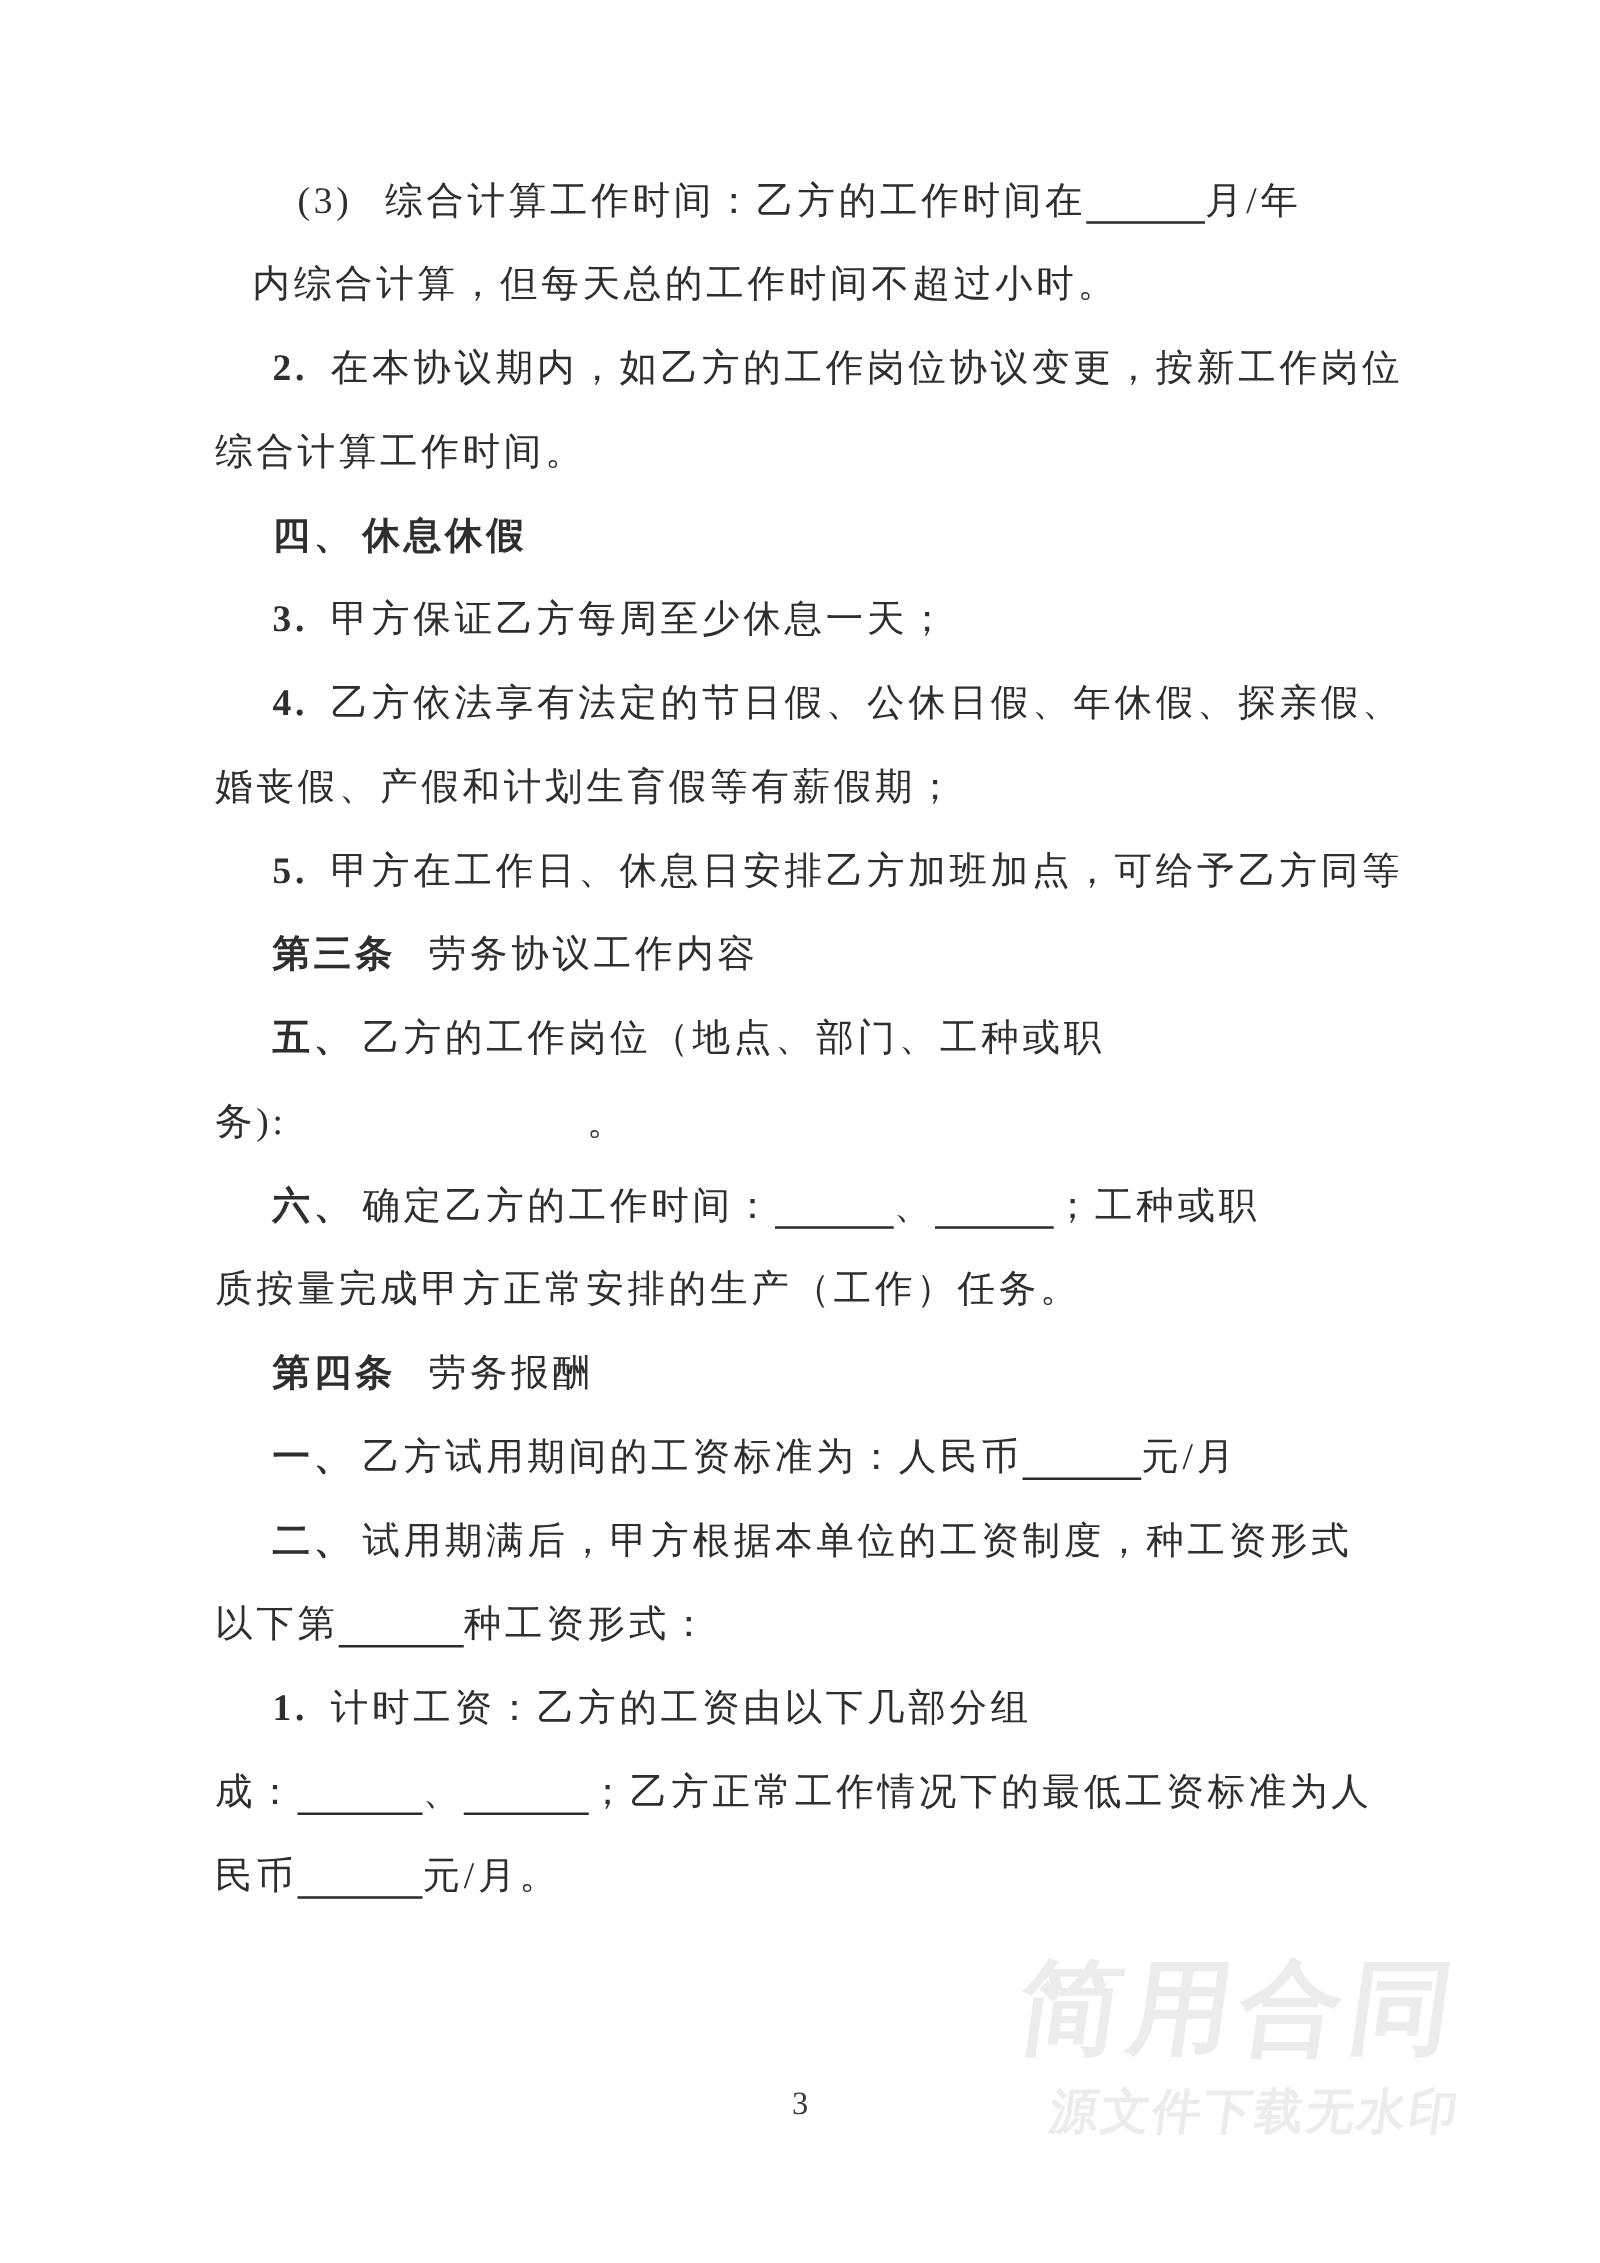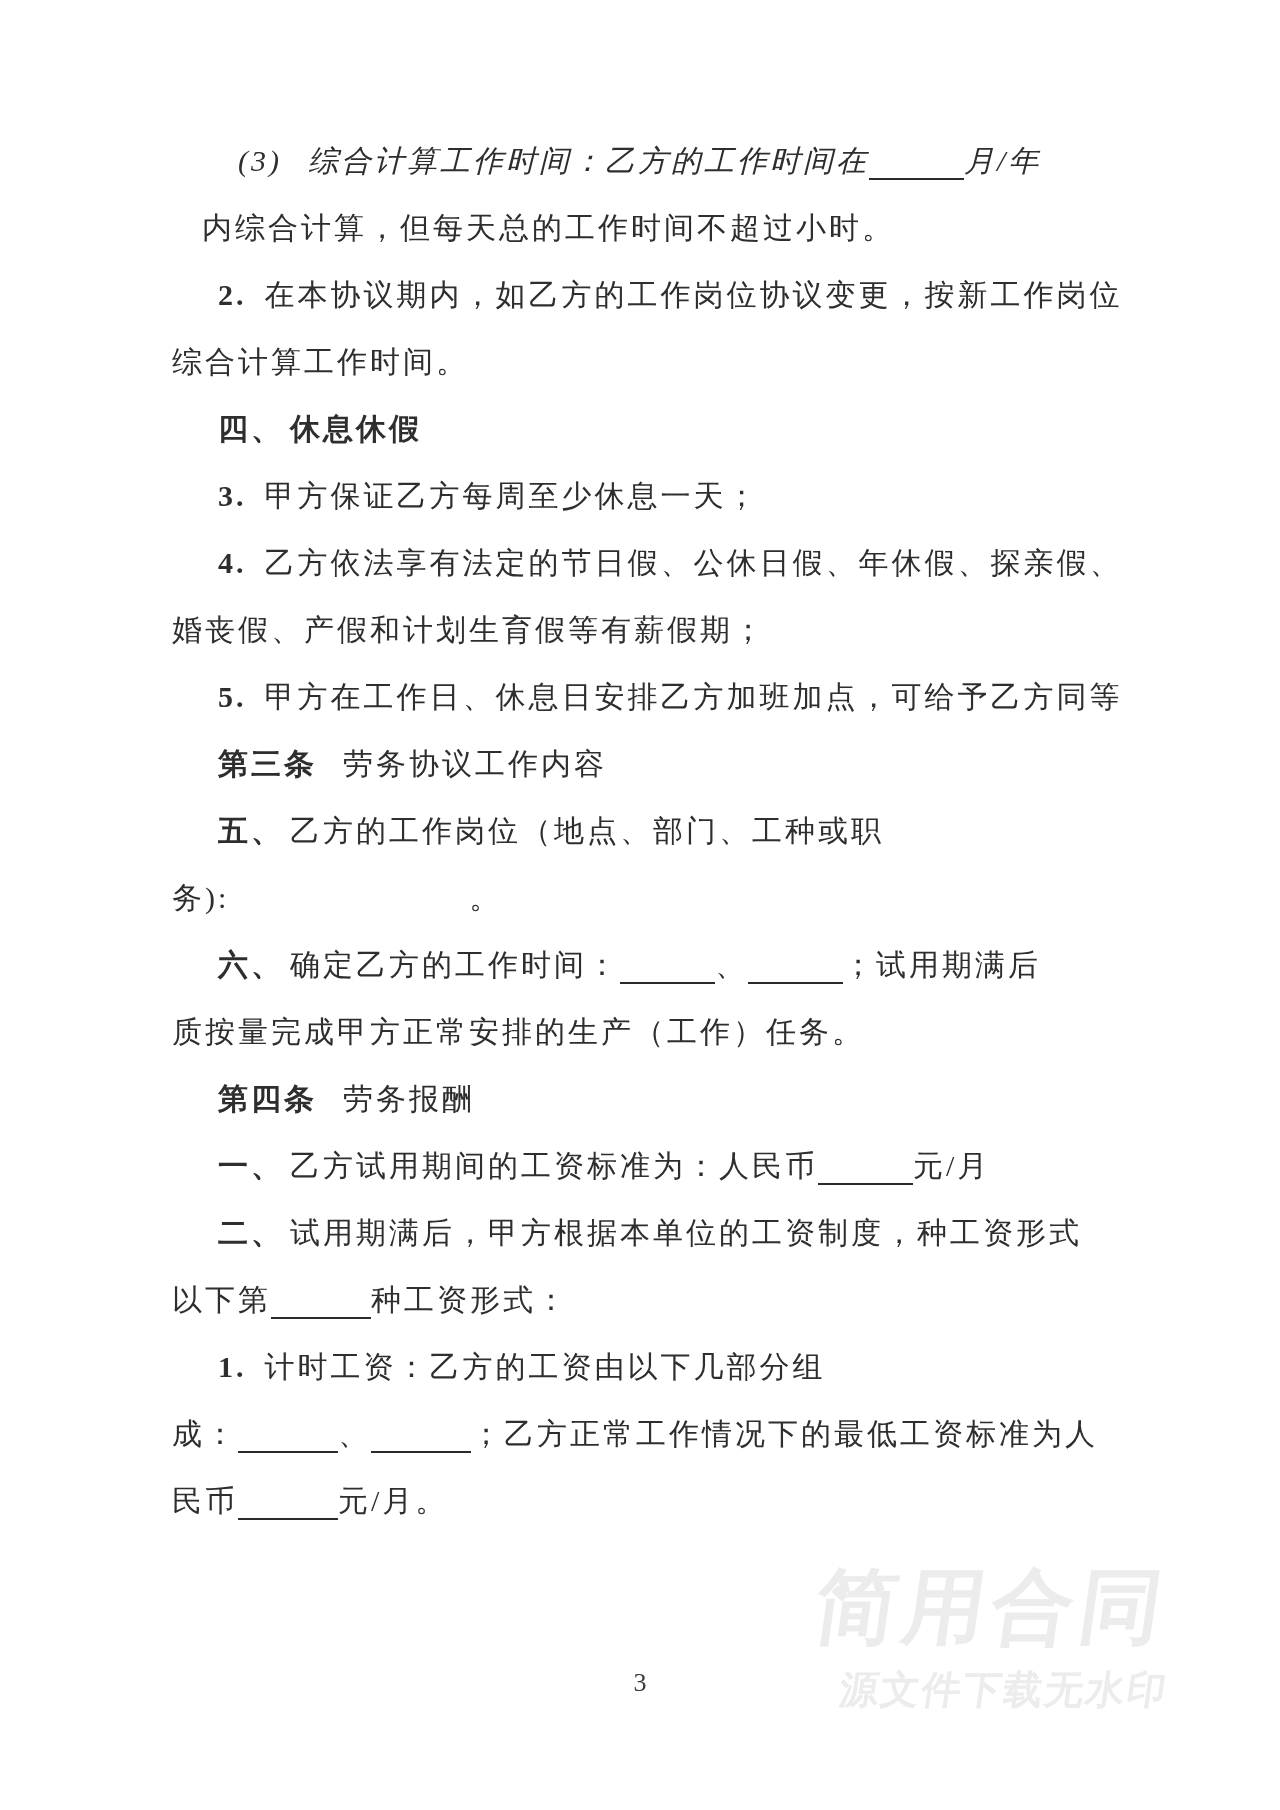--- a/index.html
+++ b/index.html
@@ -16,21 +16,21 @@
     left:172px;top:127px;width:950px;
     z-index:2;
     font-size:30px;
     letter-spacing:3px;
   }
   .line{
     height:67px;line-height:67px;
     white-space:nowrap;
   }
   .indent{padding-left:46px;}
-  .indent-lg{padding-left:66px;font-style:italic;}
+  .indent-lg{padding-left:66px;}
   .cont2{padding-left:30px;}
   .b{font-weight:bold;}
   .mr-lg{margin-right:26px;}
   .mr-md{margin-right:18px;}
   .mr-sm{margin-right:6px;}
   .blank{
     display:inline-block;
     height:30px;
     border-bottom:2px solid #2b2b2b;
     vertical-align:-9px;
@@ -102,21 +102,21 @@
 
     <div class="line indent">
       <span class="b mr-sm">五、</span><span>乙方的工作岗位（地点、部门、工种或职</span>
     </div>
 
     <div class="line">
       <span>务):</span><span class="gap"></span><span>。</span>
     </div>
 
     <div class="line indent">
-      <span class="b mr-sm">六、</span><span>确定乙方的工作时间：</span><span class="blank w95"></span><span>、</span><span class="blank w95"></span><span>；试用期满后</span>
+      <span class="b mr-sm">六、</span><span>确定乙方的工作时间：</span><span class="blank w95"></span><span>、</span><span class="blank w95"></span><span>；工种或职</span>
     </div>
 
     <div class="line">
       <span>质按量完成甲方正常安排的生产（工作）任务。</span>
     </div>
 
     <div class="line indent">
       <span class="b mr-lg">第四条</span><span>劳务报酬</span>
     </div>
 

